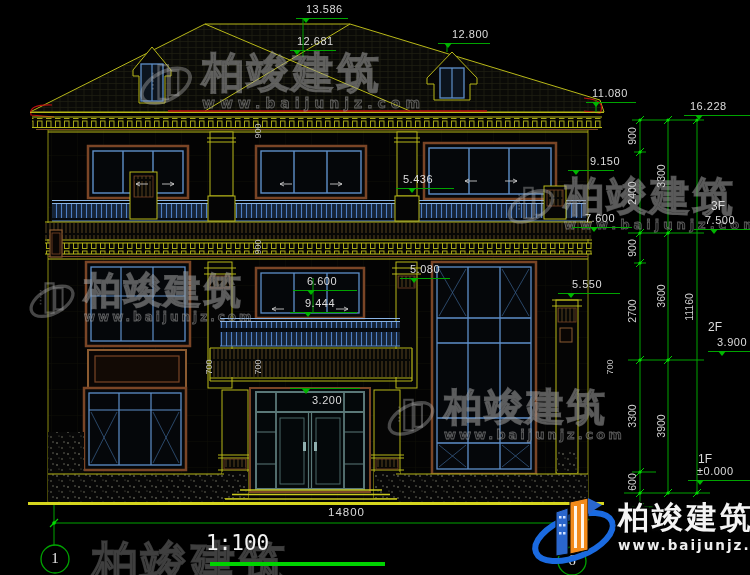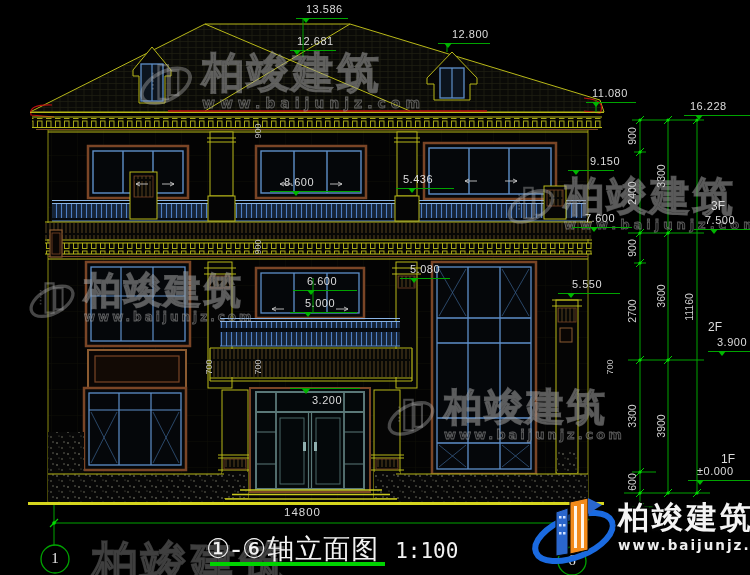--- a/index.html
+++ b/index.html
@@ -18,21 +18,21 @@
   .lvl.below .txt{top:8px}
 
   .flr{position:absolute;font:12px "Liberation Sans",sans-serif;color:#dcdcdc;}
 
   
   .rot{position:absolute;width:34px;text-align:center;font:10.5px "Liberation Sans",sans-serif;
        color:#d0d0d0;transform:rotate(-90deg);}
   .rots{position:absolute;width:30px;text-align:center;font:9px "Liberation Sans",sans-serif;
         color:#bdbdbd;transform:rotate(-90deg);}
 
-  .dimh{position:absolute;font:11.5px "Liberation Sans",sans-serif;color:#d8d8d8;letter-spacing:1px;}
+  .dimh{position:absolute;font:11.5px "Liberation Sans",sans-serif;color:#d8d8d8;letter-spacing:1px;margin-left:44px;}
   .bub{position:absolute;width:18px;text-align:center;font:15px "Liberation Serif",serif;color:#e6e6e6;}
 
   
   .wm{position:absolute;display:flex;align-items:flex-start;gap:6px;pointer-events:none;}
   .wm .wtxt{display:flex;flex-direction:column;}
   .wm .cn{font-family:"DejaVu Sans",sans-serif;font-weight:bold;white-space:nowrap;
           color:rgba(50,50,50,.30);-webkit-text-stroke:1.4px rgba(195,195,195,.42);
           letter-spacing:3px;line-height:1;}
   .wm .url{font-family:"DejaVu Sans",sans-serif;font-weight:bold;white-space:nowrap;
            color:rgba(55,55,55,.32);-webkit-text-stroke:.8px rgba(200,200,200,.45);line-height:1.4;}
@@ -356,25 +356,20 @@
   <div class="lvl" style="left:684px;top:100px;width:66px">
     <span class="txt" style="left:6px">16.228</span>
       <i class="ln"></i>
       <i class="tri" style="left:11px"></i>
     </div>
   <div class="lvl" style="left:568px;top:155px;width:46px">
     <span class="txt" style="left:22px">9.150</span>
       <i class="ln"></i>
       <i class="tri" style="left:4px"></i>
     </div>
-  <div class="lvl" style="left:270px;top:176px;width:90px">
-    <span class="txt" style="left:14px">8.600</span>
-      <i class="ln"></i>
-      <i class="tri" style="left:22px"></i>
-    </div>
   <div class="lvl" style="left:396px;top:173px;width:58px">
     <span class="txt" style="left:7px">5.436</span>
       <i class="ln"></i>
       <i class="tri" style="left:12px"></i>
     </div>
   <div class="lvl" style="left:572px;top:212px;width:60px">
     <span class="txt" style="left:13px">7.600</span>
       <i class="ln"></i>
       <i class="tri" style="left:18px"></i>
     </div>
@@ -392,21 +387,21 @@
     <span class="txt" style="left:10px">5.080</span>
       <i class="ln"></i>
       <i class="tri" style="left:10px"></i>
     </div>
   <div class="lvl" style="left:558px;top:278px;width:62px">
     <span class="txt" style="left:14px">5.550</span>
       <i class="ln"></i>
       <i class="tri" style="left:9px"></i>
     </div>
   <div class="lvl" style="left:290px;top:297px;width:67px">
-    <span class="txt" style="left:15px">5.000</span>
+    <span class="txt" style="left:15px">9.444</span>
       <i class="ln"></i>
       <i class="tri" style="left:14px"></i>
     </div>
   <div class="lvl" style="left:708px;top:336px;width:56px">
     <span class="txt" style="left:9px">3.900</span>
       <i class="ln"></i>
       <i class="tri" style="left:10px"></i>
     </div>
   <div class="lvl below" style="left:290px;top:386px;width:70px">
     <span class="txt" style="left:22px">3.200</span>
@@ -414,21 +409,21 @@
       <i class="tri" style="left:12px"></i>
     </div>
   <div class="lvl" style="left:688px;top:465px;width:62px">
     <span class="txt" style="left:9px">±0.000</span>
       <i class="ln"></i>
       <i class="tri" style="left:8px"></i>
     </div>
 
   <div class="flr" style="left:711px;top:199px">3F</div>
   <div class="flr" style="left:708px;top:320px">2F</div>
-  <div class="flr" style="left:721px;top:452px">1F</div>
+  <div class="flr" style="left:698px;top:452px">1F</div>
 
   <div class="rot" style="left:615px;top:130px">900</div>
   <div class="rot" style="left:615px;top:187px">2400</div>
   <div class="rot" style="left:615px;top:242px">900</div>
   <div class="rot" style="left:615px;top:305px">2700</div>
   <div class="rot" style="left:615px;top:410px">3300</div>
   <div class="rot" style="left:615px;top:476px">600</div>
   <div class="rot" style="left:644px;top:170px">3300</div>
   <div class="rot" style="left:644px;top:290px">3600</div>
   <div class="rot" style="left:644px;top:420px">3900</div>
@@ -439,21 +434,20 @@
   <div class="rots" style="left:194px;top:362px">700</div>
   <div class="rots" style="left:243px;top:362px">700</div>
   <div class="rots" style="left:595px;top:362px">700</div>
 
   <div class="dimh" style="left:284px;top:506px">14800</div>
 
   <div class="bub" style="left:46px;top:550px">1</div>
   <div class="bub" style="left:563px;top:552px">6</div>
 
   <div id="title-row">
-    <span id="title-main">①-⑥轴立面图</span>
     <span id="title-scale">1:100</span>
   </div>
   <div id="title-underline"></div>
 
   <div id="brand">
     <svg width="96" height="80" viewBox="0 0 96 80">
       <ellipse cx="46" cy="45" rx="41" ry="20" fill="none" stroke="#1a6ae0" stroke-width="6" transform="rotate(-22 46 45)"></ellipse>
       <polygon points="42,10 60,6 60,58 42,62" fill="#f28a1a" stroke="#050505" stroke-width="1"></polygon>
       <polygon points="28,20 40,16 40,62 28,64" fill="#2a66cc" stroke="#050505" stroke-width="1"></polygon>
       <polygon points="60,6 74,13 60,22" fill="#2a66cc"></polygon>

